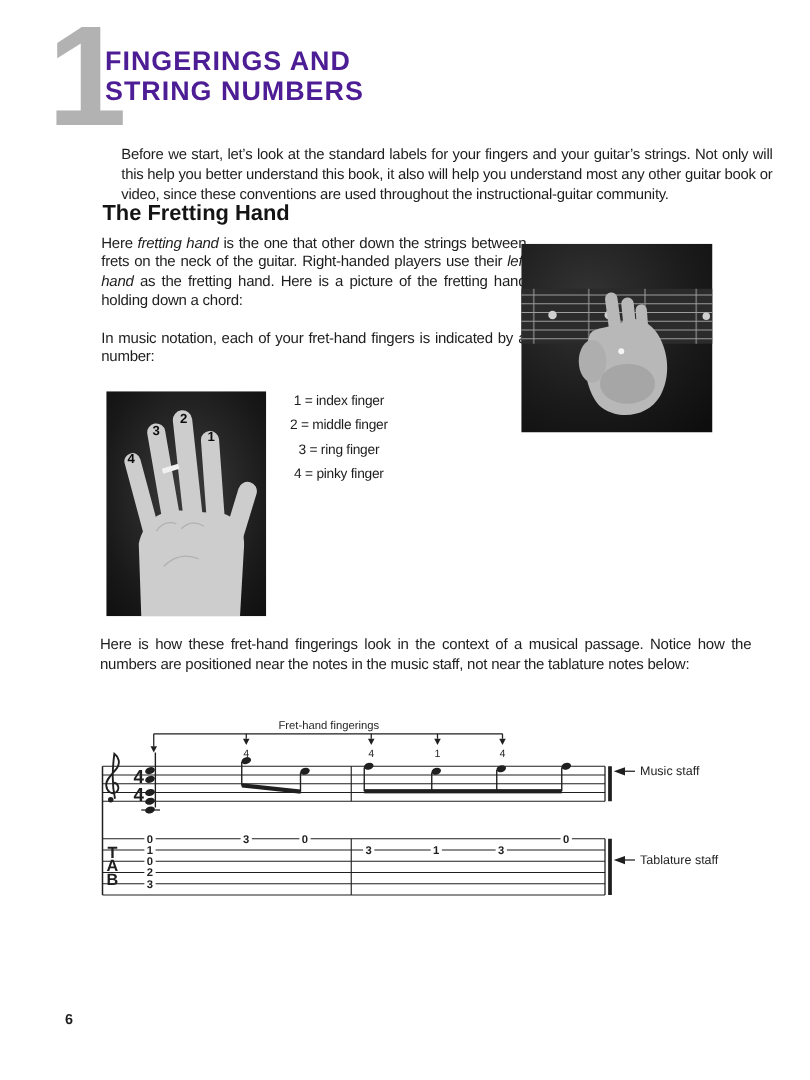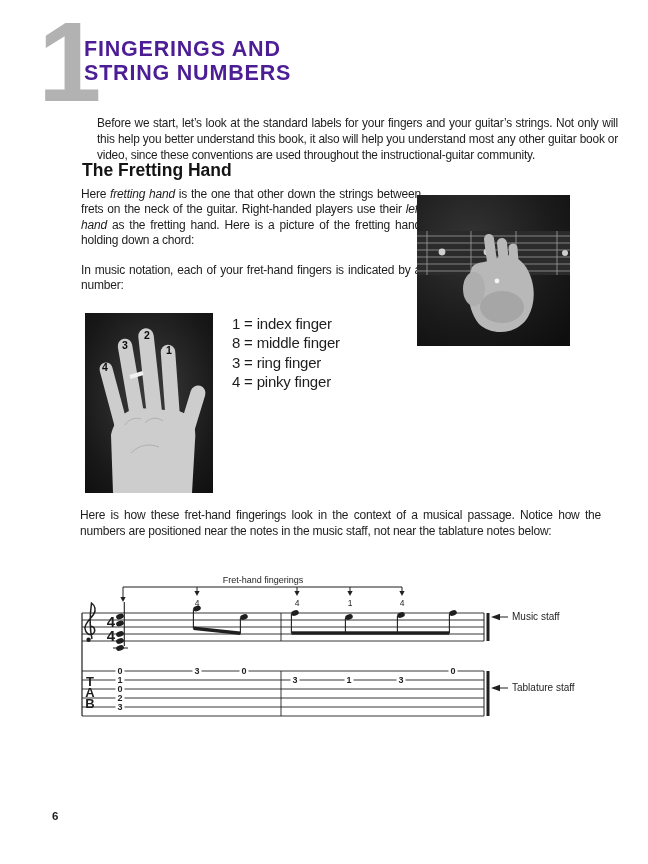--- a/index.html
+++ b/index.html
@@ -11,22 +11,22 @@
   .title{left:84px;top:37px;margin:0;font-size:21.5px;line-height:24px;font-weight:800;
          letter-spacing:0.8px;color:#4c1d95;}
   .intro{left:81px;top:99px;width:521px;margin:16px;font-size:11.9px;line-height:16.2px;
          letter-spacing:-0.2px;text-align:justify;}
   .section-heading{left:82px;top:160px;margin:0;font-size:17.5px;font-weight:800;color:#141414;text-align:right;}
   .bodytext{margin:0;font-size:12px;line-height:15.4px;letter-spacing:-0.2px;text-align:justify;}
   .p1{left:81px;top:187px;width:340px;}
   .p2{left:81px;top:263px;width:340px;}
   .passage{left:80px;top:507px;width:521px;line-height:16.2px;}
   em{font-style:italic;}
-  .finger-list{left:232px;top:315px;margin:0;padding:0;list-style:none;font-size:15px;
-               letter-spacing:-0.2px;}
+  .finger-list{left:232px;top:315px;margin:0;padding:0;list-style:none;font-size:11px;
+               letter-spacing:-0.2px;text-align:center;}
   .finger-list li{height:19.4px;}
   .photo{padding:0;margin:0;}
   .photo-left{left:85px;top:313px;width:128px;height:180px;}
   .photo-right{left:417px;top:195px;width:153px;height:151px;}
   .photo svg{display:block;}
   .finger-overlay{position:absolute;font-weight:700;font-size:10.5px;color:#0b0b0b;
                   transform:translate(-50%,-50%);}
   .notation{left:0;top:570px;width:648px;height:150px;}
   .page-num{left:52px;top:810px;font-size:11.5px;font-weight:700;}
 </style>
@@ -120,21 +120,21 @@
     </svg>
 
   <span class="finger-overlay" style="left: 20px; top: 54px;">4</span>
       <span class="finger-overlay" style="left: 40px; top: 32px;">3</span>
       <span class="finger-overlay" style="left: 62px; top: 22px;">2</span>
       <span class="finger-overlay" style="left: 84px; top: 37px;">1</span>
     </figure>
 
   <ul class="abs finger-list" id="finger-list">
       <li>1 = index finger</li>
-      <li>8 = middle finger</li>
+      <li>2 = middle finger</li>
       <li>3 = ring finger</li>
       <li>4 = pinky finger</li>
     </ul>
 
   <p class="abs bodytext passage">Here is how these fret-hand fingerings look in the context of a musical passage. Notice how the numbers are positioned near the notes in the music staff, not near the tablature notes below:</p>
 
   <div class="abs notation">
     <svg id="notation-svg" width="648" height="150" viewBox="0 0 648 150" font-family="Liberation Sans, sans-serif">
         <line x1="82" y1="43" x2="484" y2="43" stroke="#1f1f1f" stroke-width="0.9"></line>
         <line x1="82" y1="50" x2="484" y2="50" stroke="#1f1f1f" stroke-width="0.9"></line>

